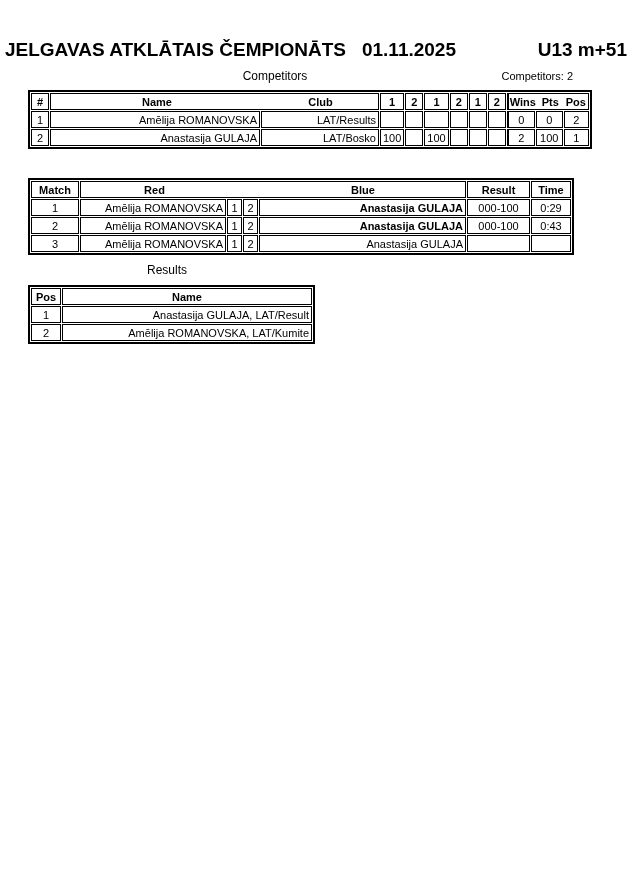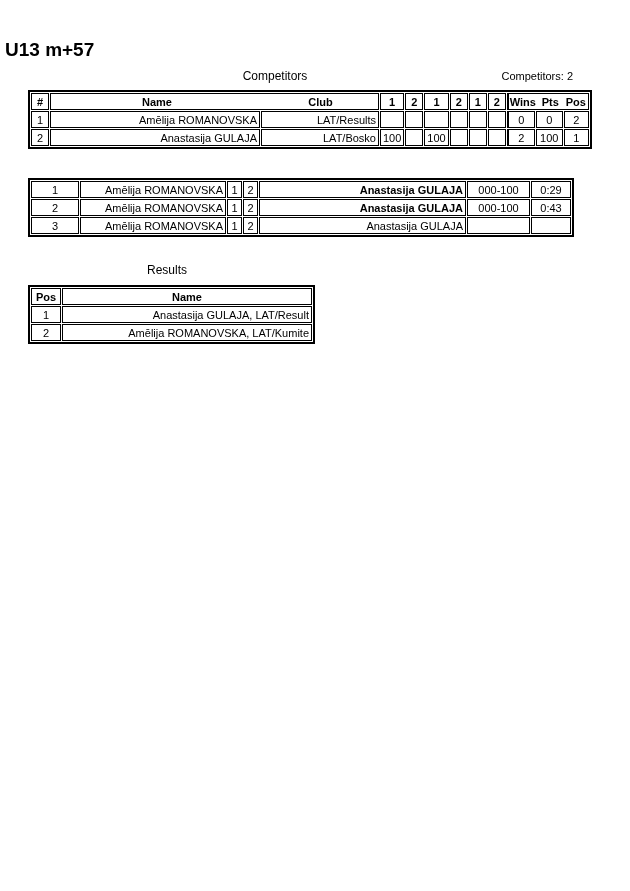--- a/index.html
+++ b/index.html
@@ -43,21 +43,25 @@
   .w-pts{flex:0 0 27px;}
   .w-pos{flex:1;}
   .w-redname{flex:0 0 147px;}
   .w-nums{flex:0 0 33px;}
   .w-bluename{flex:1;}
 </style>
 </head>
 <body>
 
 <div class="title-row">
-  <span>U13 m+57</span>
+  <span class="title-left">
+    <span>JELGAVAS ATKLĀTAIS ČEMPIONĀTS</span>
+    <span>01.11.2025</span>
+  </span>
+  <span>U13 m+51</span>
 </div>
 
 <div class="sec-title" id="competitors-title">Competitors</div>
 <div class="count" id="competitors-count">Competitors: 2</div>
 
 <table id="competitors-table">
   <colgroup>
     <col style="width:18px">
       <col style="width:210px">
       <col style="width:118px">
@@ -131,20 +135,32 @@
   <colgroup>
     <col style="width:48px">
       <col style="width:146px">
       <col style="width:15px">
       <col style="width:15px">
     <col style="width:207px">
       <col style="width:63px">
       <col style="width:40px">
   </colgroup>
   <tbody>
+      <tr class="hdr">
+    <td>Match</td>
+    <td colspan="4" class="nopad">
+      <div class="split">
+        <div class="w-redname">Red</div>
+        <div class="w-nums"></div>
+        <div class="w-bluename">Blue</div>
+      </div>
+    </td>
+    <td>Result</td>
+    <td>Time</td>
+  </tr>
   <tr>
     <td class="center">1</td>
     <td class="left">Amēlija ROMANOVSKA</td>
     <td class="center">1</td>
     <td class="center">2</td>
     <td class="left" style="font-weight: bold;">Anastasija GULAJA</td>
     <td class="center">000-100</td>
     <td class="center">0:29</td>
   </tr>
   <tr>

